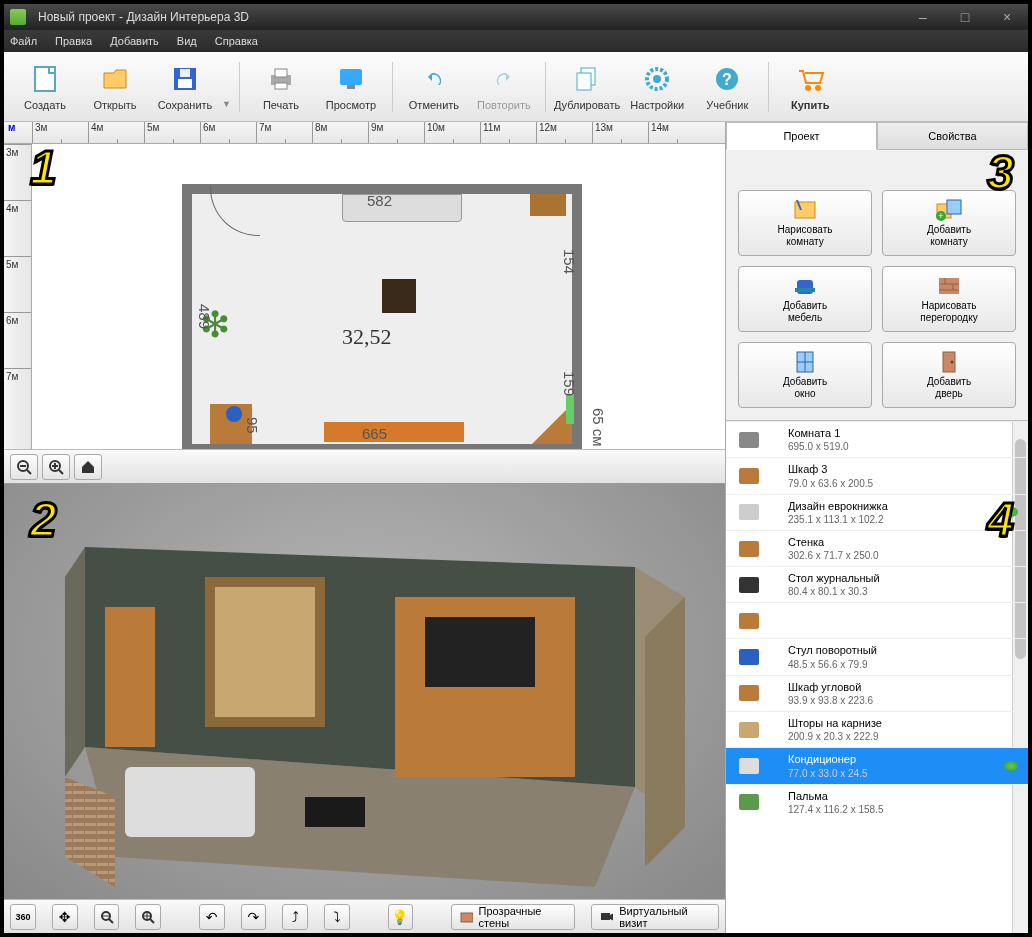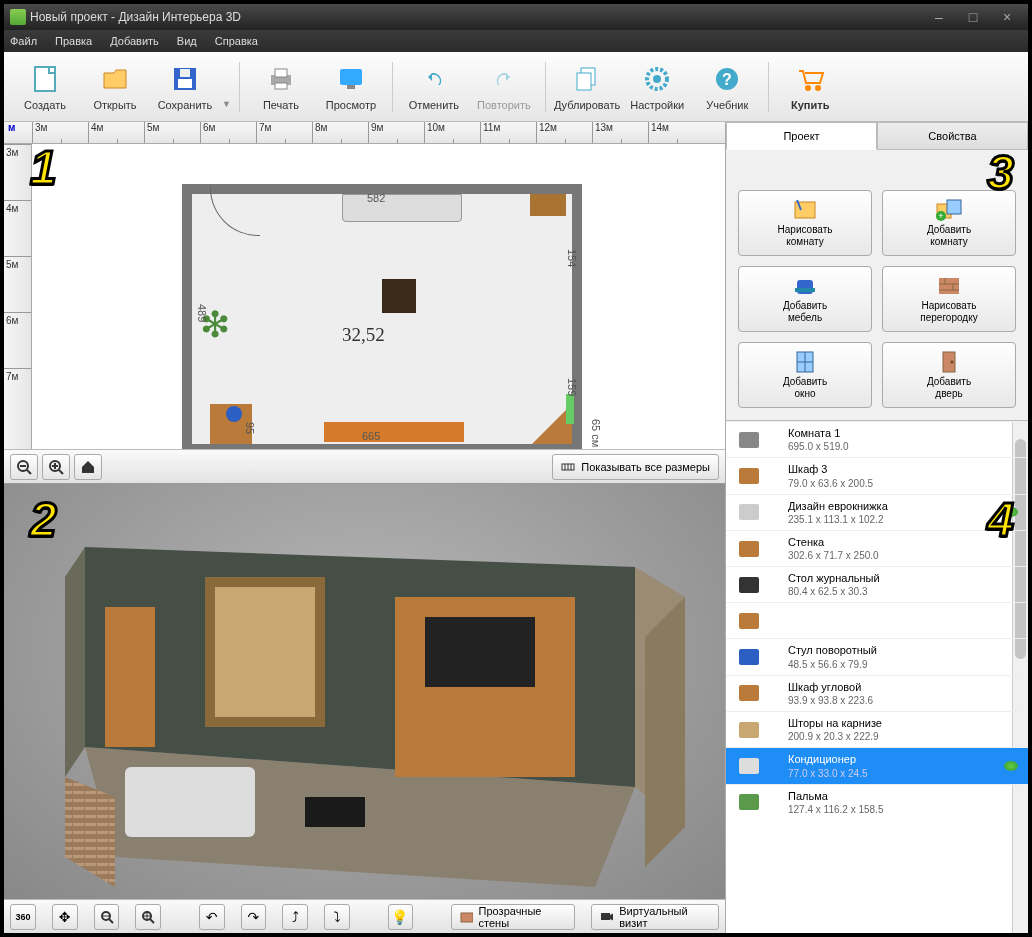--- a/index.html
+++ b/index.html
@@ -1,18 +1,18 @@
 <!DOCTYPE html>
 <html><head>
 <meta charset="utf-8">
 <style>
 * { margin: 0; padding: 0; box-sizing: border-box; font-family: Tahoma, Arial, sans-serif; }
 body { background: #000; width: 1032px; height: 937px; overflow: hidden; border: 4px solid #000; }
 .window { width: 100%; height: 100%; display: flex; flex-direction: column; background: #e8e8e8; }
-.titlebar { height: 26px; background: linear-gradient(#4a4a4a,#222); color: #ddd; display: flex; align-items: center; padding: 0 6px; font-size: 12px; gap: 4px; }
+.titlebar { height: 26px; background: linear-gradient(#4a4a4a,#222); color: #ddd; display: flex; align-items: center; padding: 0 6px; font-size: 12px; gap: 12px; }
 .titlebar .icon-box { width: 16px; height: 16px; background: linear-gradient(#8c5,#5a3); border-radius: 2px; }
 .titlebar .spacer { flex: 1; }
 .titlebar .win-btn { width: 30px; height: 18px; color: #aaa; display: flex; align-items: center; justify-content: center; font-size: 14px; }
 .menubar { height: 22px; background: linear-gradient(#3a3a3a,#2b2b2b); display: flex; align-items: center; padding: 0 4px; gap: 14px; color: #ddd; font-size: 11px; }
 .menubar span { padding: 2px 2px; }
 .toolbar { height: 70px; background: linear-gradient(#fdfdfd,#e6e6e6); border-bottom: 1px solid #bbb; display: flex; align-items: center; padding: 0 8px; gap: 4px; }
 .tool-btn { display: flex; flex-direction: column; align-items: center; justify-content: center; min-width: 66px; height: 60px; font-size: 11px; color: #333; cursor: pointer; gap: 4px; }
 .tool-btn.bold { font-weight: bold; }
 .tool-icon { width: 32px; height: 32px; display: flex; align-items: center; justify-content: center; }
 .tool-sep { width: 1px; height: 50px; background: #ccc; margin: 0 4px; }
@@ -21,22 +21,22 @@
 .plan-area { height: 362px; background: #fff; position: relative; border-bottom: 1px solid #999; }
 .ruler-h { position: absolute; top: 0; left: 0; right: 0; height: 22px; background: linear-gradient(#f6f6f6,#e6e6e6); border-bottom: 1px solid #aaa; display: flex; font-size: 10px; color: #333; }
 .ruler-h .tick-major { flex: 0 0 56px; border-left: 1px solid #999; padding-left: 2px; position: relative; }
 .ruler-h .tick-major::after { content: ''; position: absolute; left: 50%; bottom: 0; height: 4px; border-left: 1px solid #999; }
 .ruler-h .unit { flex: 0 0 28px; padding-left: 4px; color: #00c; font-weight: bold; }
 .ruler-v { position: absolute; top: 22px; left: 0; bottom: 34px; width: 28px; background: linear-gradient(90deg,#f6f6f6,#e6e6e6); border-right: 1px solid #aaa; display: flex; flex-direction: column; font-size: 10px; color: #333; }
 .ruler-v .tick-major { flex: 0 0 56px; border-top: 1px solid #999; padding: 2px 0 0 2px; }
 .plan-canvas { position: absolute; top: 22px; left: 28px; right: 0; bottom: 34px; background: #fff; overflow: hidden; }
 .room-outline { position: absolute; top: 40px; left: 150px; width: 400px; height: 270px; border: 10px solid #777; background: #f5f5f5; }
 .room-fill { position: absolute; inset: 0; background: #eee; }
-.dim-text { position: absolute; font-size: 11px; color: #555; }
-.area-text { position: absolute; top: 130px; left: 150px; font-size: 19px; color: #333; font-family: Georgia, serif; }
+.dim-text { position: absolute; font-size: 15px; color: #555; }
+.area-text { position: absolute; top: 130px; left: 150px; font-size: 22px; color: #333; font-family: Georgia, serif; }
 .plan-toolbar { position: absolute; bottom: 0; left: 0; right: 0; height: 34px; background: linear-gradient(#fafafa,#e2e2e2); border-top: 1px solid #bbb; display: flex; align-items: center; padding: 0 6px; gap: 4px; }
 .icon-btn { width: 28px; height: 26px; border: 1px solid #aaa; border-radius: 3px; background: linear-gradient(#fff,#e4e4e4); display: flex; align-items: center; justify-content: center; font-size: 14px; cursor: pointer; }
 .text-btn { height: 26px; border: 1px solid #aaa; border-radius: 3px; background: linear-gradient(#fff,#e4e4e4); display: flex; align-items: center; padding: 0 8px; gap: 6px; font-size: 11px; cursor: pointer; }
 .spacer-flex { flex: 1; }
 .view3d { flex: 1; background: linear-gradient(#999,#bbb); position: relative; }
 .view3d-canvas { position: absolute; inset: 0 0 34px 0; background: radial-gradient(ellipse at 50% 40%, #b8b8b8, #888); display: flex; align-items: center; justify-content: center; }
 .view3d-toolbar { position: absolute; bottom: 0; left: 0; right: 0; height: 34px; background: linear-gradient(#fafafa,#e2e2e2); border-top: 1px solid #bbb; display: flex; align-items: center; padding: 0 6px; gap: 16px; }
 .right { width: 302px; display: flex; flex-direction: column; background: #f0f0f0; }
 .tabs { height: 28px; display: flex; background: #ddd; }
 .tab { flex: 1; display: flex; align-items: center; justify-content: center; font-size: 11px; border: 1px solid #bbb; background: linear-gradient(#eee,#ddd); cursor: pointer; }
@@ -265,29 +265,20 @@
                 <line x1="4" y1="7" x2="10" y2="7" stroke="#333" stroke-width="2"></line>
                 <line x1="7" y1="4" x2="7" y2="10" stroke="#333" stroke-width="2"></line>
               </svg>
             </div>
           <div class="icon-btn">
               <svg width="16" height="16">
                 <path d="M2 8l6-6 6 6v6H2z" fill="#333"></path>
               </svg>
             </div>
           <div class="spacer-flex"></div>
-          <div class="text-btn">
-              <svg width="14" height="14">
-                <rect x="1" y="4" width="12" height="6" fill="none" stroke="#333"></rect>
-                <line x1="4" y1="4" x2="4" y2="10" stroke="#333"></line>
-                <line x1="7" y1="4" x2="7" y2="10" stroke="#333"></line>
-                <line x1="10" y1="4" x2="10" y2="10" stroke="#333"></line>
-              </svg>
-              <span>Показывать все размеры</span>
-            </div>
         </div>
       </div>
 
       <div class="view3d">
         <div class="view3d-canvas">
           <svg width="680" height="410" viewBox="0 0 680 410">
             <polygon points="60,260 610,300 570,400 90,370" fill="#8a8070"></polygon>
             <polygon points="60,260 60,60 610,80 610,300" fill="#454f45"></polygon>
             <polygon points="60,60 60,260 40,290 40,90" fill="#6a6a5a"></polygon>
             <polygon points="610,80 610,300 660,340 660,110" fill="#9a8a70" opacity=".9"></polygon>
@@ -462,21 +453,21 @@
             </div>
     </div>
           <div class="list-item">
             <div class="thumb">
               <svg width="24" height="20">
                 <rect x="2" y="2" width="20" height="16" fill="#333" rx="2"></rect>
               </svg>
             </div>
     <div class="info">
               <span>Стол журнальный</span>
-              <span class="dims">80.4 x 62.5 x 30.3</span>
+              <span class="dims">80.4 x 80.1 x 30.3</span>
             </div>
     </div>
           <div class="list-item">
             <div class="thumb">
               <svg width="24" height="20">
                 <rect x="2" y="2" width="20" height="16" fill="#b97a3a" rx="2"></rect>
               </svg>
             </div>
     </div>
           <div class="list-item">

